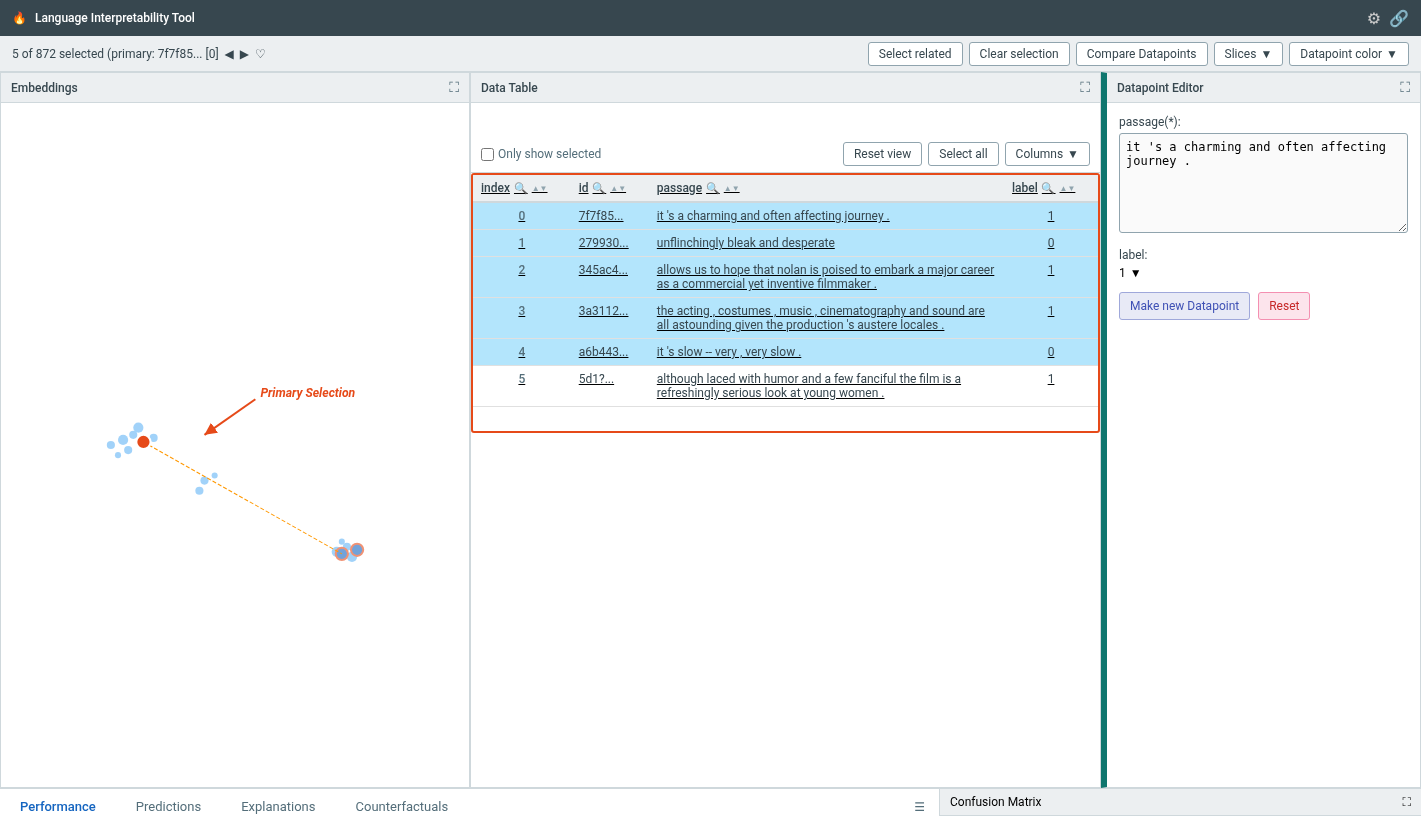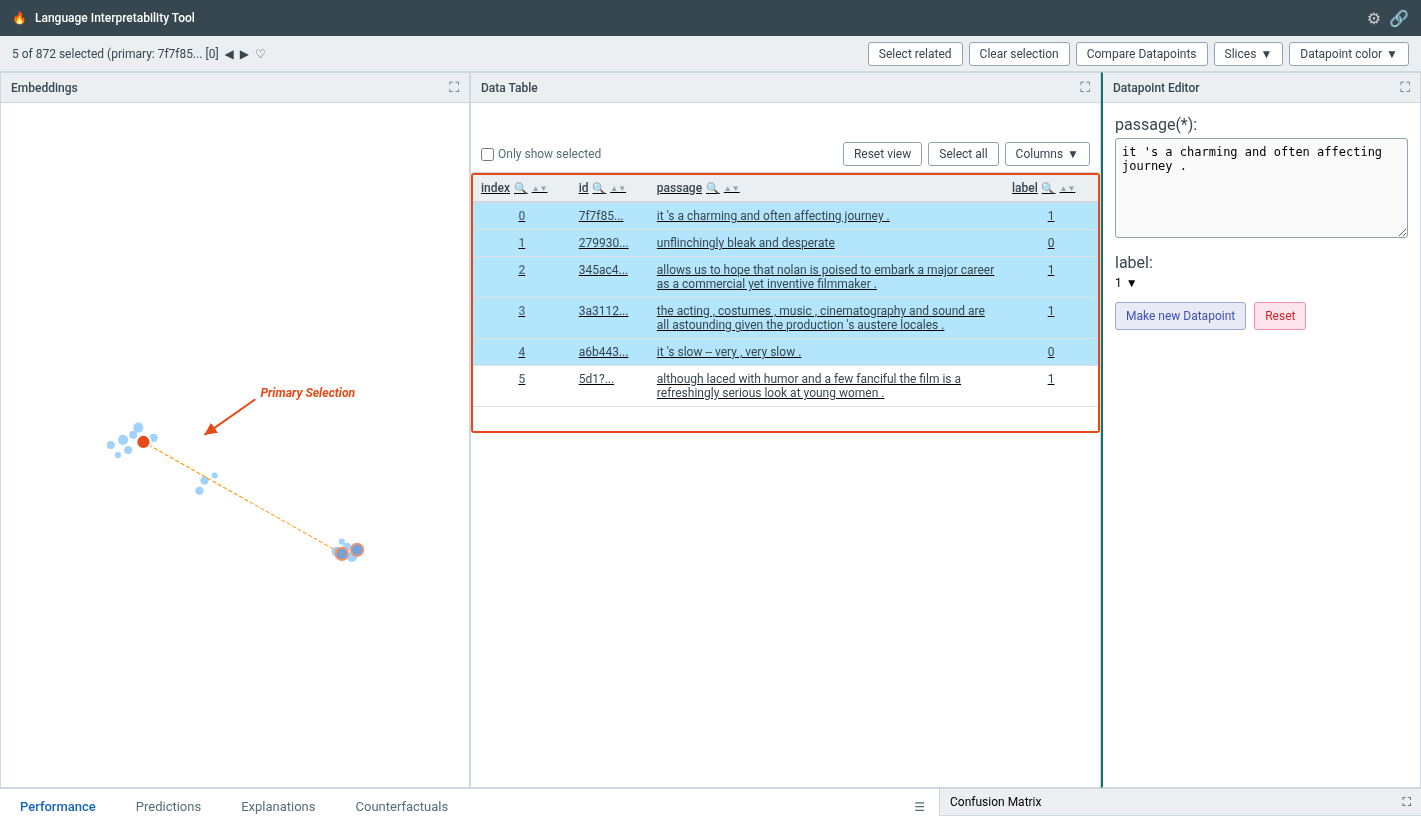--- a/index.html
+++ b/index.html
@@ -133,24 +133,24 @@
     tbody tr.selected { background: #b3e5fc; }
     td { padding: 6px 8px; color: #37474f; vertical-align: top; }
     td.index { color: #546e7a; text-align: center; font-weight: 500; }
     td.passage { max-width: 300px; }
     td.label { text-align: center; }
 
     
     .editor-panel {
       width: 320px;
       flex-shrink: 0;
-      border-left: 2px solid #0f766e;
+      border-left: 6px solid #0f766e;
     }
     .editor-content { padding: 12px; flex: 1; overflow: auto; }
-    .editor-field-label { font-size: 16px; color: #37474f; margin-bottom: 4px; }
+    .editor-field-label { font-size: 12px; color: #37474f; margin-bottom: 4px; }
     .editor-textarea {
       width: 100%;
       height: 100px;
       border: 1px solid #90a4ae;
       border-radius: 3px;
       padding: 6px;
       font-size: 12px;
       font-family: monospace;
       resize: vertical;
       background: #fafafa;

